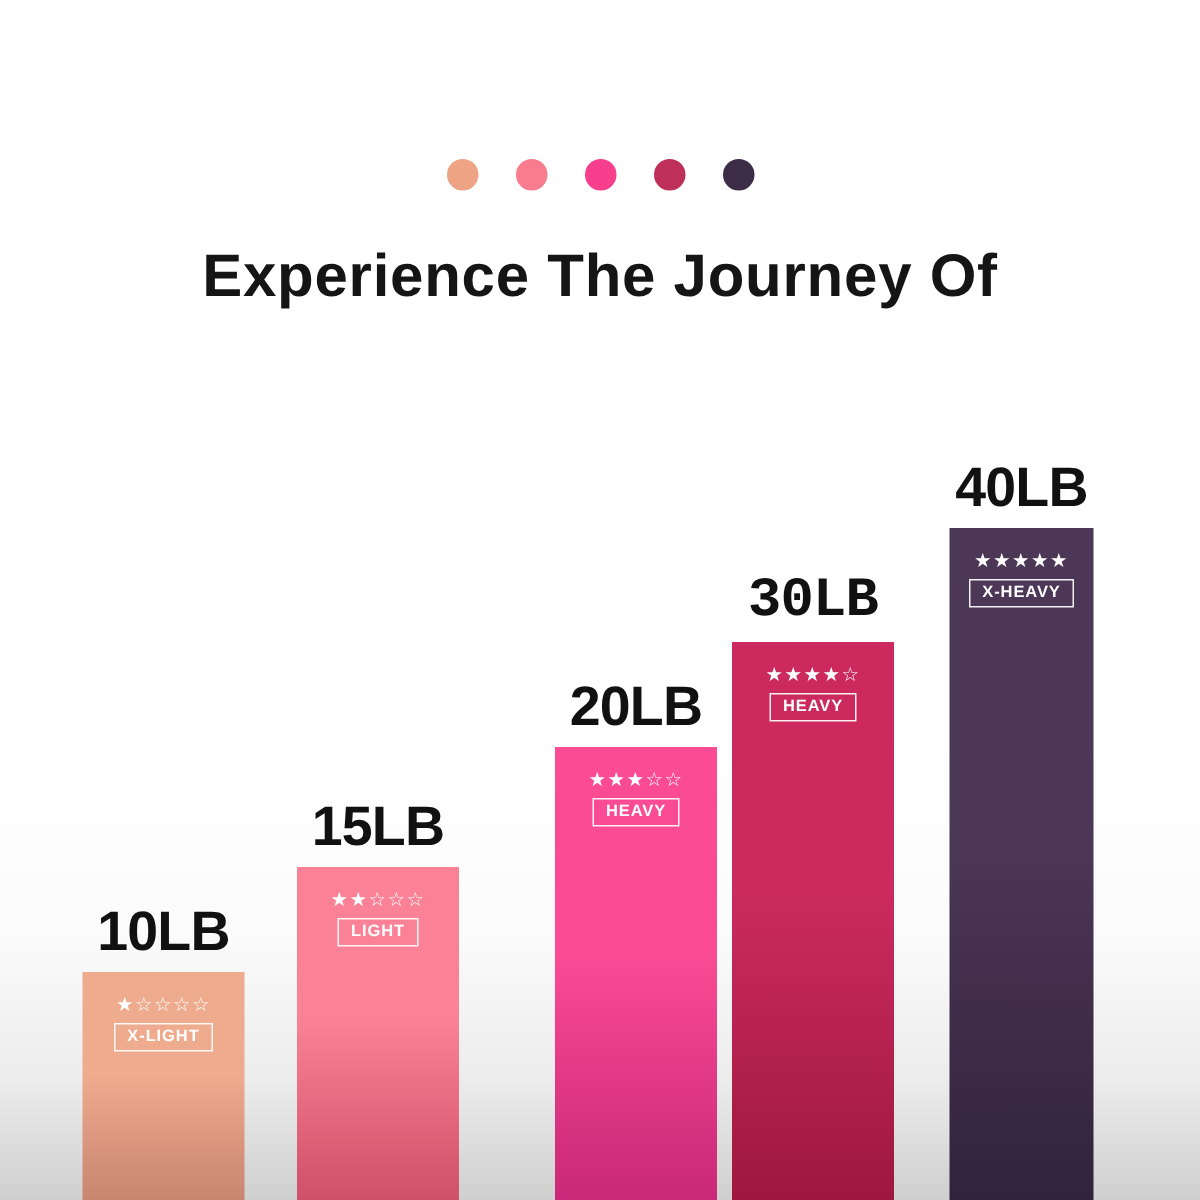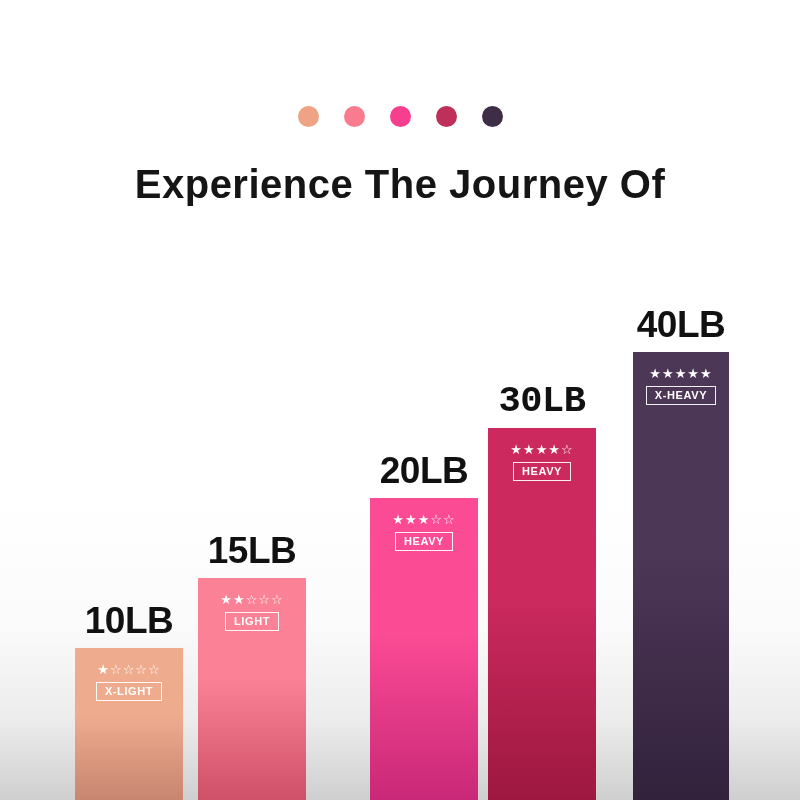--- a/index.html
+++ b/index.html
@@ -101,21 +101,21 @@
     <span class="dot" style="background: rgb(247, 63, 141);"></span>
     <span class="dot" style="background: rgb(190, 47, 89);"></span>
     <span class="dot" style="background: rgb(61, 45, 71);"></span>
   </div>
 
   <h1 class="headline">
     <span class="l1">Experience The Journey Of</span>
   </h1>
 
   <div class="chart">
-      <div class="col" style="left: 55px; width: 108px; height: 152px; margin-left: 20px;">
+      <div class="col" style="left: 55px; width: 108px; height: 152px;">
         <div class="weight" style="top: -48px;">10LB</div>
         <div class="bar" style="height: 152px; background: linear-gradient(rgb(238, 171, 142) 0%, rgb(238, 171, 142) 45%, rgb(200, 133, 112) 100%);">
           <div class="badge"><div class="stars">★☆☆☆☆</div><div class="lvl">X-LIGHT</div></div>
         </div>
       </div>
       <div class="col" style="left: 198px; width: 108px; height: 222px;">
         <div class="weight" style="top: -48px;">15LB</div>
         <div class="bar" style="height: 222px; background: linear-gradient(rgb(251, 130, 150) 0%, rgb(251, 130, 150) 45%, rgb(207, 80, 105) 100%);">
           <div class="badge"><div class="stars">★★☆☆☆</div><div class="lvl">LIGHT</div></div>
         </div>

